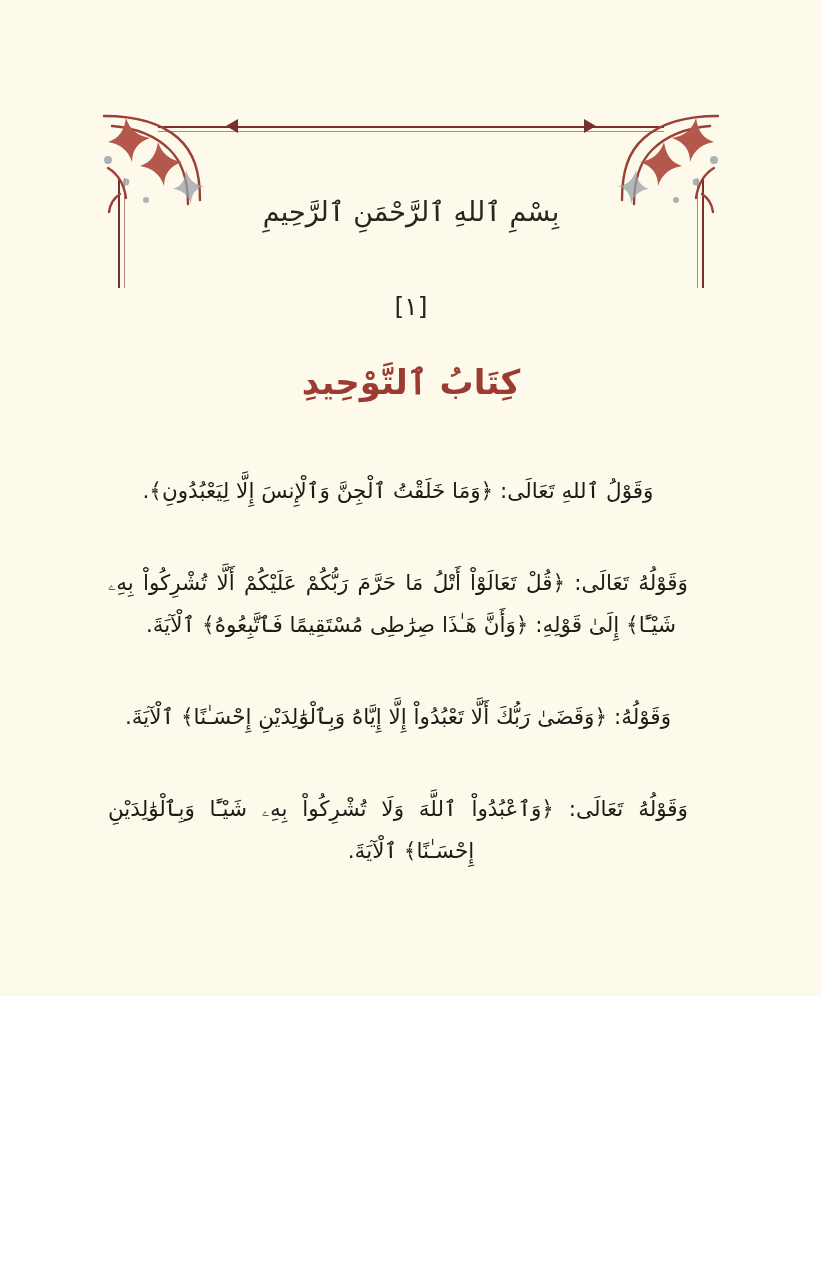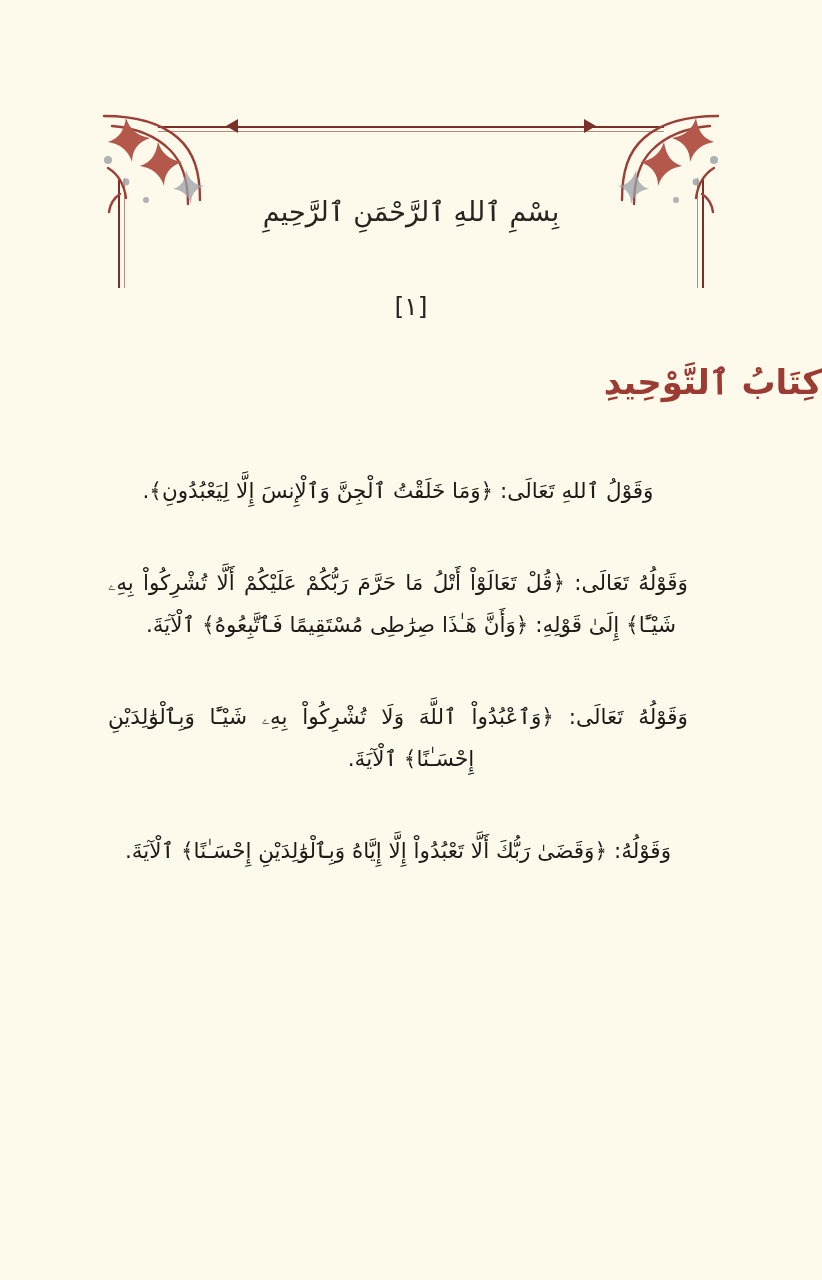--- a/index.html
+++ b/index.html
@@ -3,21 +3,21 @@
 <meta charset="utf-8">
 <style>
   html, body {
     margin: 0;
     padding: 0;
     background: #ffffff;
   }
   .page {
     position: relative;
     width: 822px;
-    height: 1280px;
+    height: 996px;
     background: #fdfaeb;
     overflow: hidden;
     font-family: "DejaVu Sans", "Liberation Sans", sans-serif;
   }
   
   .frame {
     position: absolute;
     top: 108px;
     right: 100px;
     left: 100px;
@@ -97,21 +97,21 @@
     left: 0; right: 0;
     text-align: center;
     font-size: 25px;
     color: #2a2320;
     direction: rtl;
   }
   .chapter-title {
     position: absolute;
     top: 362px;
     left: 0; right: 0;
-    text-align: right;
+    text-align: center;
     font-size: 34px;
     color: #9c3b31;
     font-weight: 600;
     letter-spacing: 1px;
   }
   .body {
     position: absolute;
     top: 470px;
     right: 108px;
     left: 108px;
@@ -180,17 +180,17 @@
 
   <div class="basmala">بِسْمِ ٱللهِ ٱلرَّحْمَنِ ٱلرَّحِيمِ</div>
 
   <div class="page-number">[١]</div>
 
   <div class="chapter-title">كِتَابُ ٱلتَّوْحِيدِ</div>
 
   <div class="body">
     <p class="para">وَقَوْلُ ٱللهِ تَعَالَى: ﴿وَمَا خَلَقْتُ ٱلْجِنَّ وَٱلْإِنسَ إِلَّا لِيَعْبُدُونِ﴾.</p>
     <p class="para spaced">وَقَوْلُهُ تَعَالَى: ﴿قُلْ تَعَالَوْاْ أَتْلُ مَا حَرَّمَ رَبُّكُمْ عَلَيْكُمْ أَلَّا تُشْرِكُواْ بِهِۦ شَيْـًٔا﴾ إِلَىٰ قَوْلِهِ: ﴿وَأَنَّ هَـٰذَا صِرَٰطِى مُسْتَقِيمًا فَٱتَّبِعُوهُ﴾ ٱلْآيَةَ.</p>
+    <p class="para spaced">وَقَوْلُهُ: ﴿وَقَضَىٰ رَبُّكَ أَلَّا تَعْبُدُواْ إِلَّا إِيَّاهُ وَبِٱلْوَٰلِدَيْنِ إِحْسَـٰنًا﴾ ٱلْآيَةَ.</p>
     <p class="para spaced">وَقَوْلُهُ تَعَالَى: ﴿وَٱعْبُدُواْ ٱللَّهَ وَلَا تُشْرِكُواْ بِهِۦ شَيْـًٔا وَبِٱلْوَٰلِدَيْنِ إِحْسَـٰنًا﴾ ٱلْآيَةَ.</p>
-    <p class="para spaced">وَقَوْلُهُ: ﴿وَقَضَىٰ رَبُّكَ أَلَّا تَعْبُدُواْ إِلَّا إِيَّاهُ وَبِٱلْوَٰلِدَيْنِ إِحْسَـٰنًا﴾ ٱلْآيَةَ.</p>
   </div>
 
 </div>
 
 </body></html>

